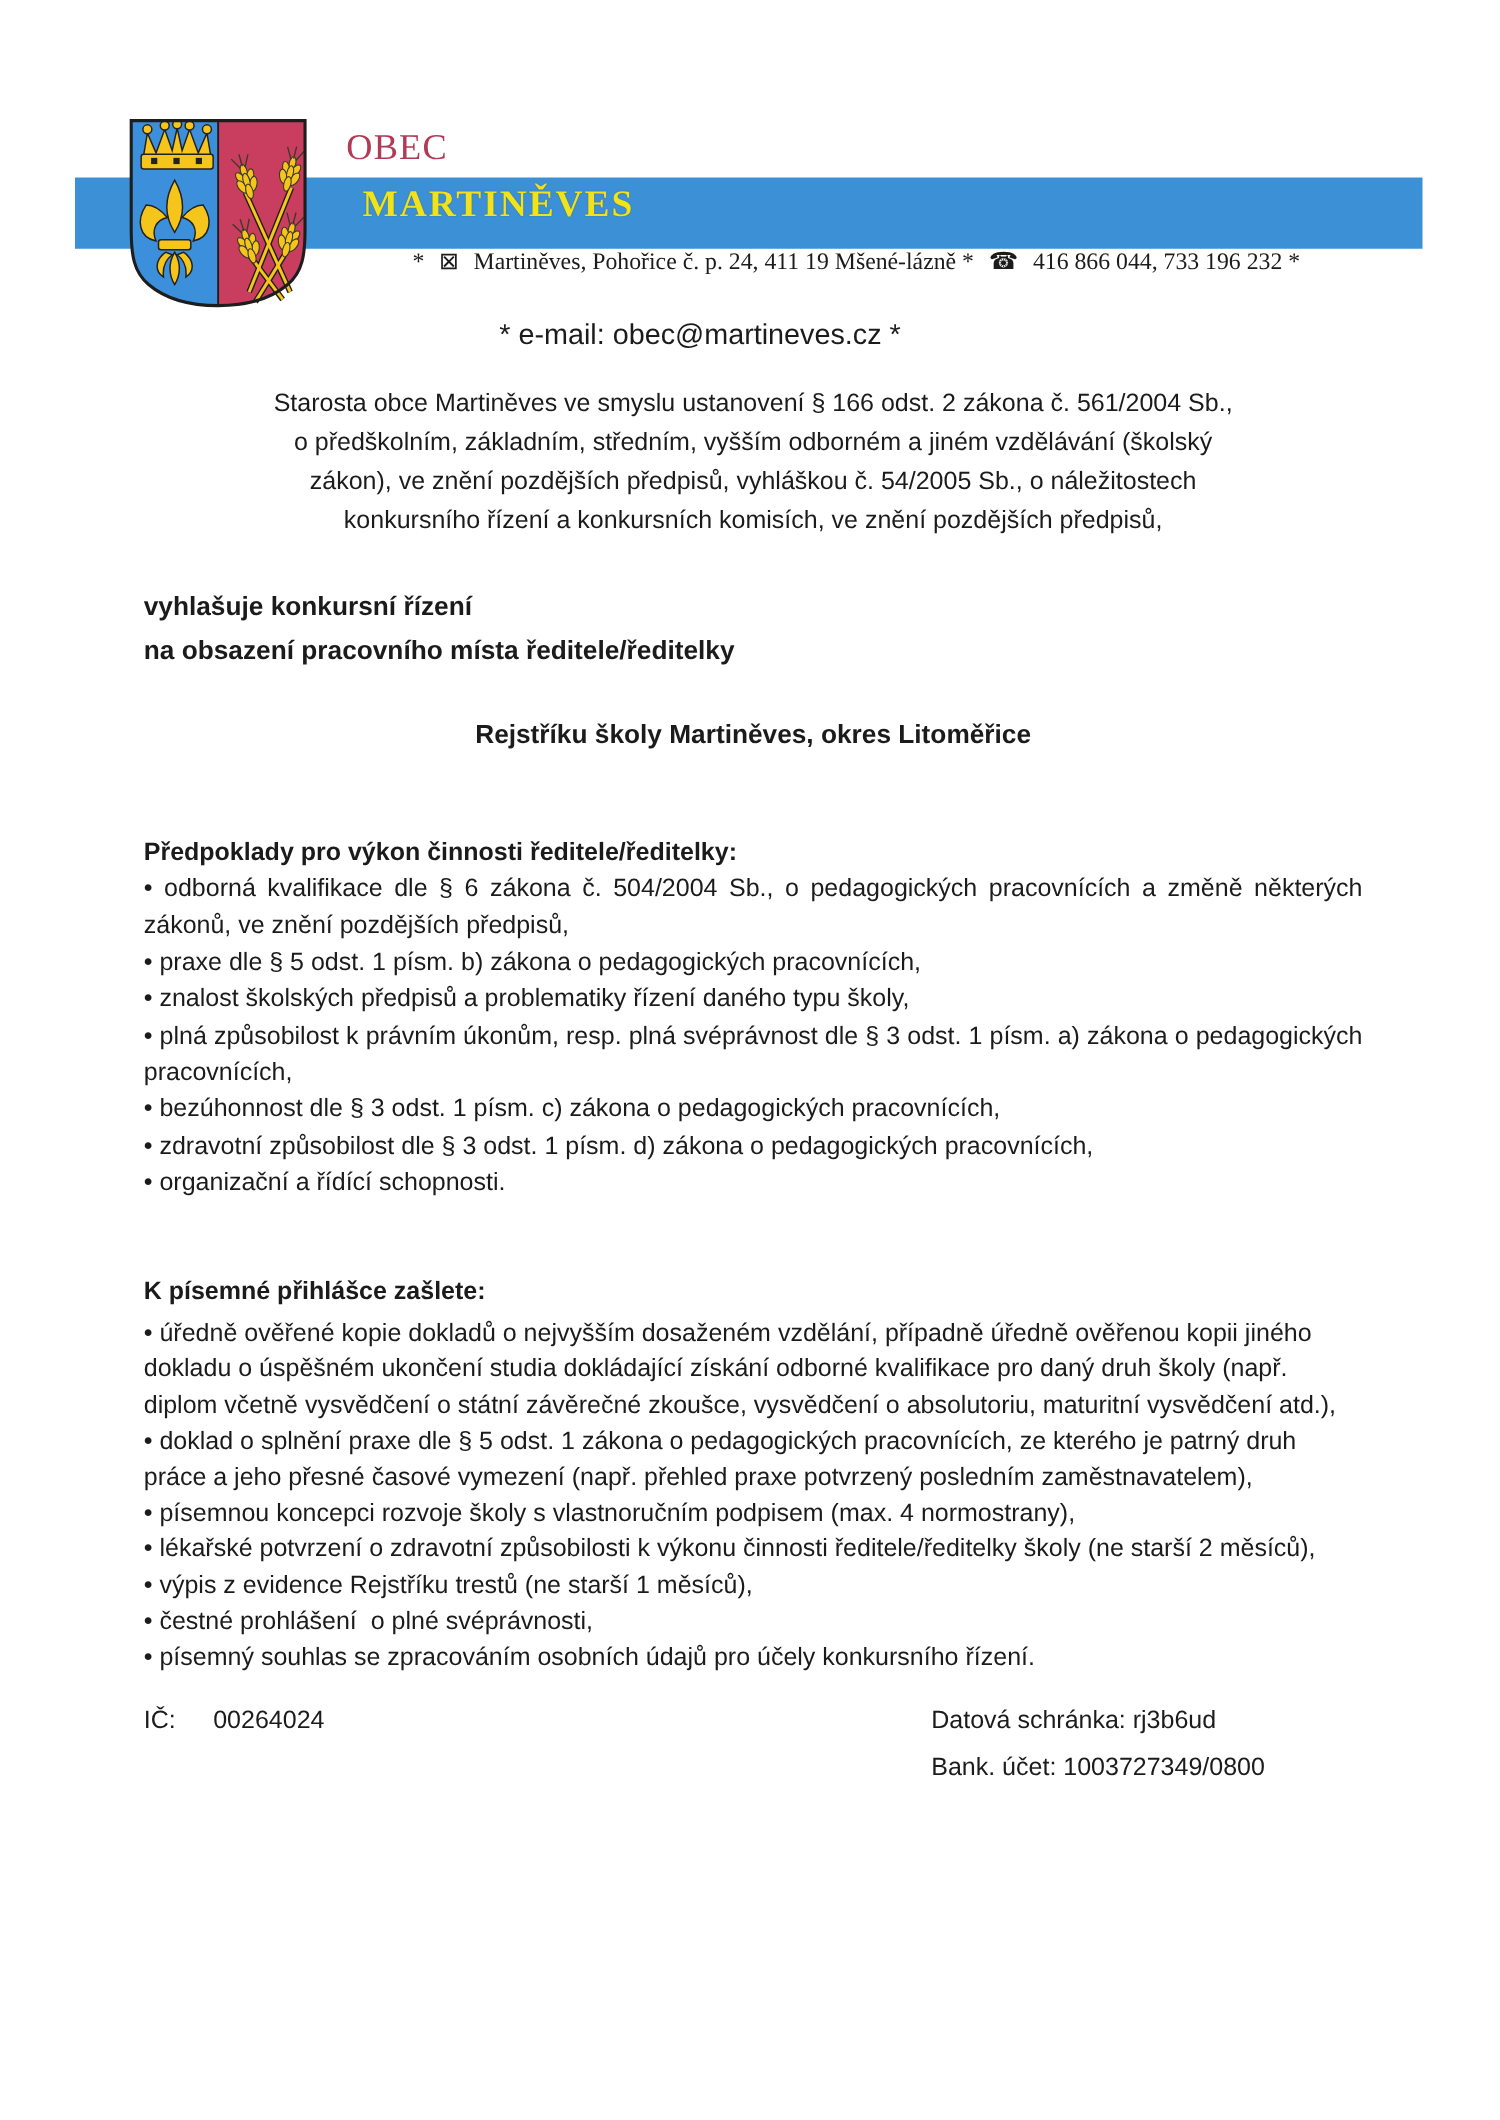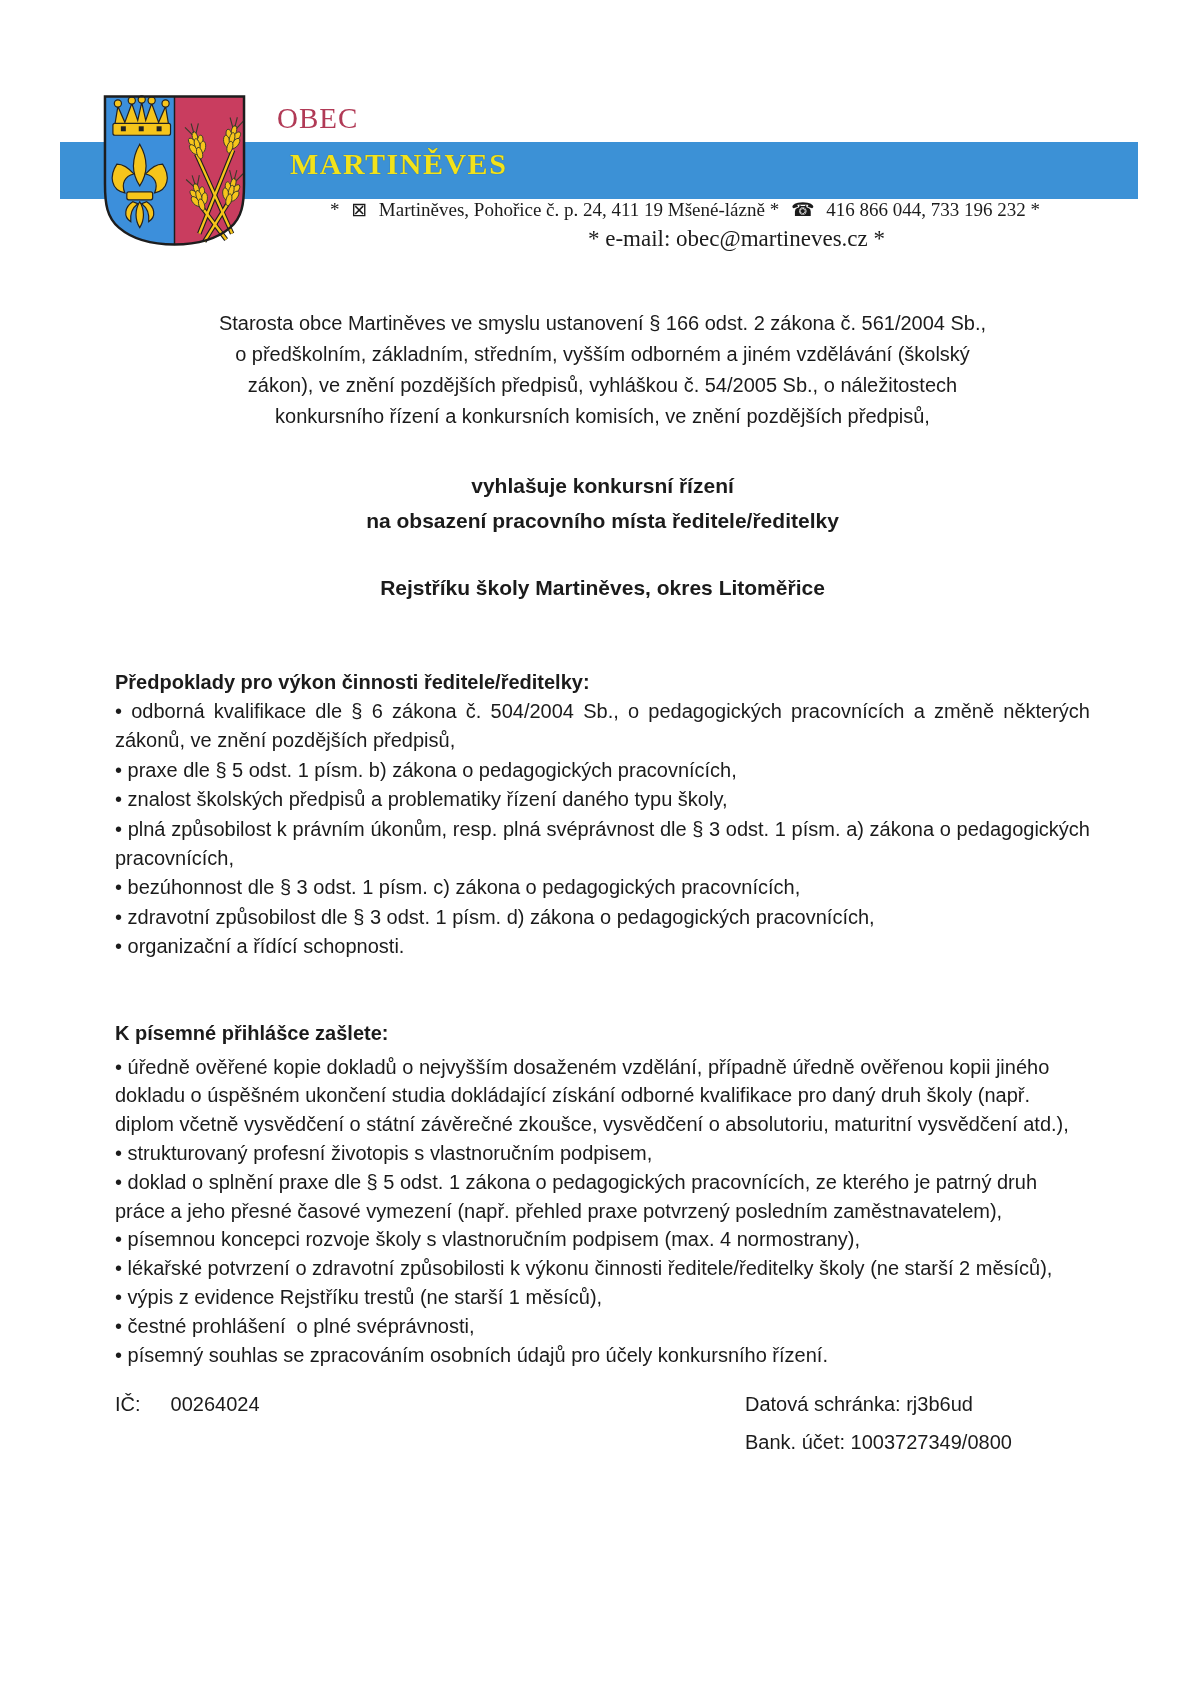--- a/index.html
+++ b/index.html
@@ -12,27 +12,27 @@
   .crest{position:absolute;left:101px;top:92px;width:147px;height:158px;}
   .obec{position:absolute;left:277px;top:101px;font-family:"Liberation Serif",serif;
         font-weight:normal;font-size:29px;line-height:34px;letter-spacing:1px;
         color:var(--obec-red,#b13a56);}
   .orgname{position:absolute;left:290px;top:146px;font-family:"Liberation Serif",serif;
         font-weight:bold;font-size:30px;line-height:36px;letter-spacing:1.5px;
         color:var(--name-yellow,#f2e21c);text-shadow:0 0 1px rgba(40,60,0,.55);}
   .address{position:absolute;left:235px;top:195px;width:900px;text-align:center;
         font-family:"Liberation Serif",serif;font-size:19px;line-height:30px;}
   .address>span+span{margin-left:7px;}
-  .email{position:absolute;left:235px;top:224px;width:650px;text-align:right;
-        font-family:Liberation Serif, serif;font-size:23px;line-height:30px;}
+  .email{position:absolute;left:235px;top:252px;width:650px;text-align:center;
+        font-family:Liberation Sans, sans-serif;font-size:23px;line-height:30px;}
 
   
   .content{position:absolute;left:115px;top:308px;width:975px;font-size:20px;}
   .intro{text-align:center;line-height:31px;}
-  .announce{margin-top:36px;text-align:center;font-weight:bold;font-size:21px;line-height:35px;}
+  .announce{margin-top:36px;font-weight:bold;font-size:21px;line-height:35px;}
   .school{margin-top:33px;text-align:center;font-weight:bold;font-size:21px;line-height:34px;}
   .section .sec-title{font-weight:bold;line-height:30px;}
   .sec1{margin-top:62px;}
   .sec1 .items{line-height:29.4px;}
   .sec1 .item{text-align:justify;}
   .sec2{margin-top:56px;}
   .sec2 .items{line-height:28.8px;margin-top:5px;}
   .footer{margin-top:16px;display:flex;align-items:flex-start;line-height:38px;}
   .icgap{display:inline-block;width:30px;}
   .foot-right{margin-left:auto;width:345px;text-align:left;}
@@ -145,21 +145,20 @@
         <div class="item">• bezúhonnost dle § 3 odst. 1 písm. c) zákona o pedagogických pracovnících,</div>
         <div class="item">• zdravotní způsobilost dle § 3 odst. 1 písm. d) zákona o pedagogických pracovnících,</div>
         <div class="item">• organizační a řídící schopnosti.</div>
       </div>
     </div>
 
     <div class="section sec2">
       <div class="sec-title">K písemné přihlášce zašlete:</div>
       <div class="items">
         <div class="item">• úředně ověřené kopie dokladů o nejvyšším dosaženém vzdělání, případně úředně ověřenou kopii jiného dokladu o úspěšném ukončení studia dokládající získání odborné kvalifikace pro daný druh školy (např. diplom včetně vysvědčení o státní závěrečné zkoušce, vysvědčení o absolutoriu, maturitní vysvědčení atd.),</div>
-        <div class="item">• strukturovaný profesní životopis s vlastnoručním podpisem,</div>
         <div class="item">• doklad o splnění praxe dle § 5 odst. 1 zákona o pedagogických pracovnících, ze kterého je patrný druh práce a jeho přesné časové vymezení (např. přehled praxe potvrzený posledním zaměstnavatelem),</div>
         <div class="item">• písemnou koncepci rozvoje školy s vlastnoručním podpisem (max. 4 normostrany),</div>
         <div class="item">• lékařské potvrzení o zdravotní způsobilosti k výkonu činnosti ředitele/ředitelky školy (ne starší 2 měsíců),</div>
         <div class="item">• výpis z evidence Rejstříku trestů (ne starší 1 měsíců),</div>
         <div class="item">• čestné prohlášení&nbsp; o plné svéprávnosti,</div>
         <div class="item">• písemný souhlas se zpracováním osobních údajů pro účely konkursního řízení.</div>
       </div>
     </div>
 
     <div class="footer">

